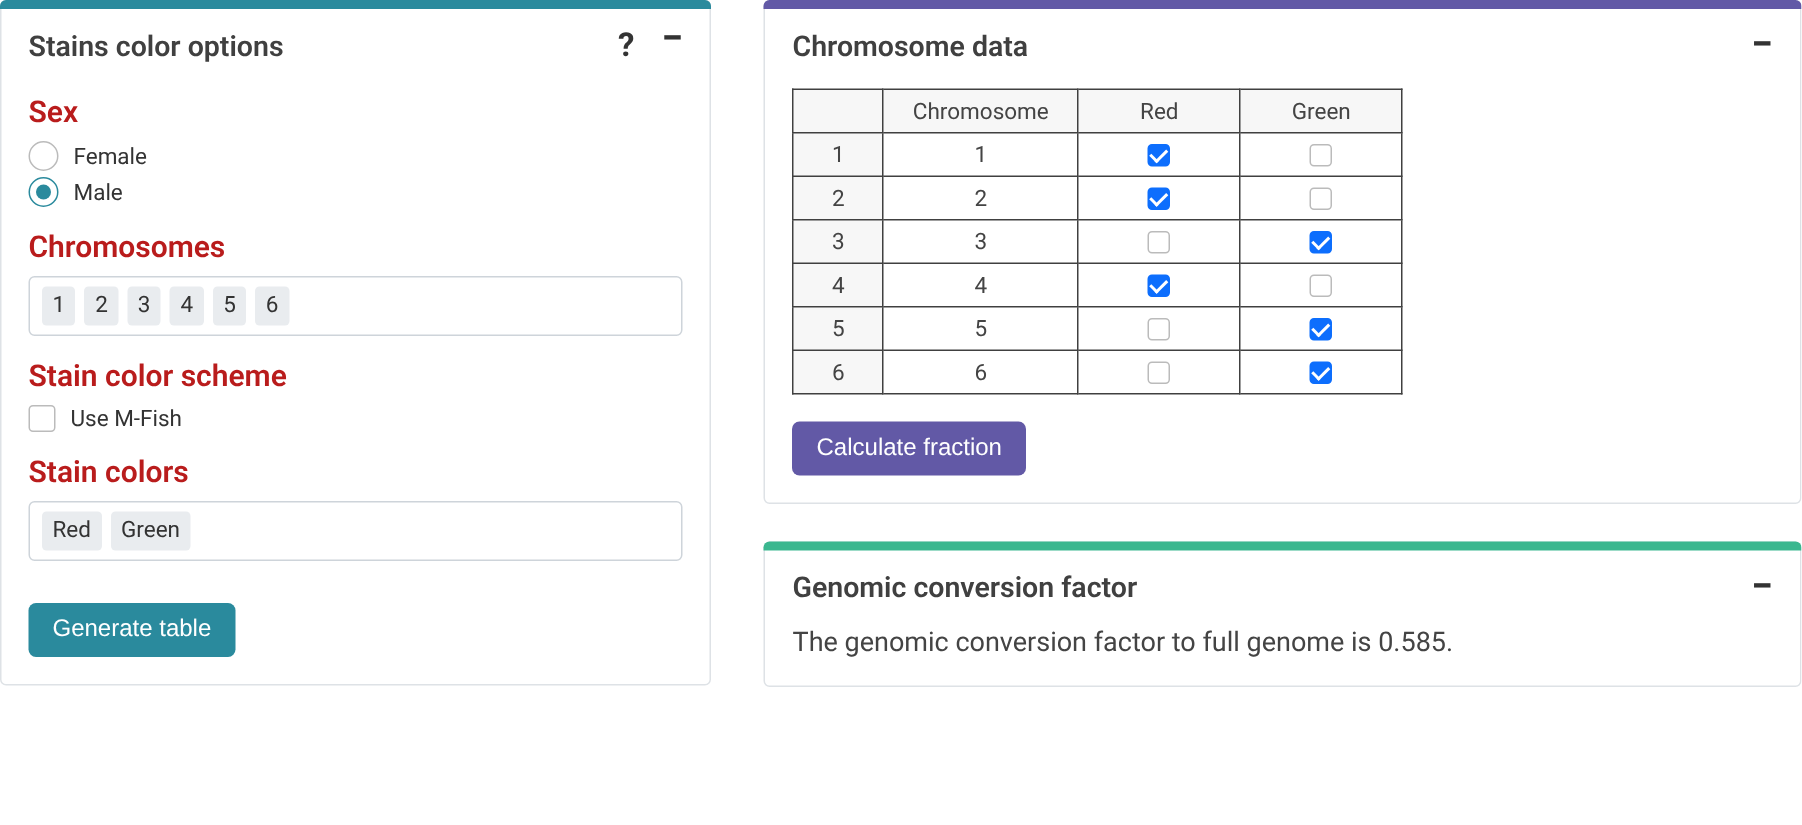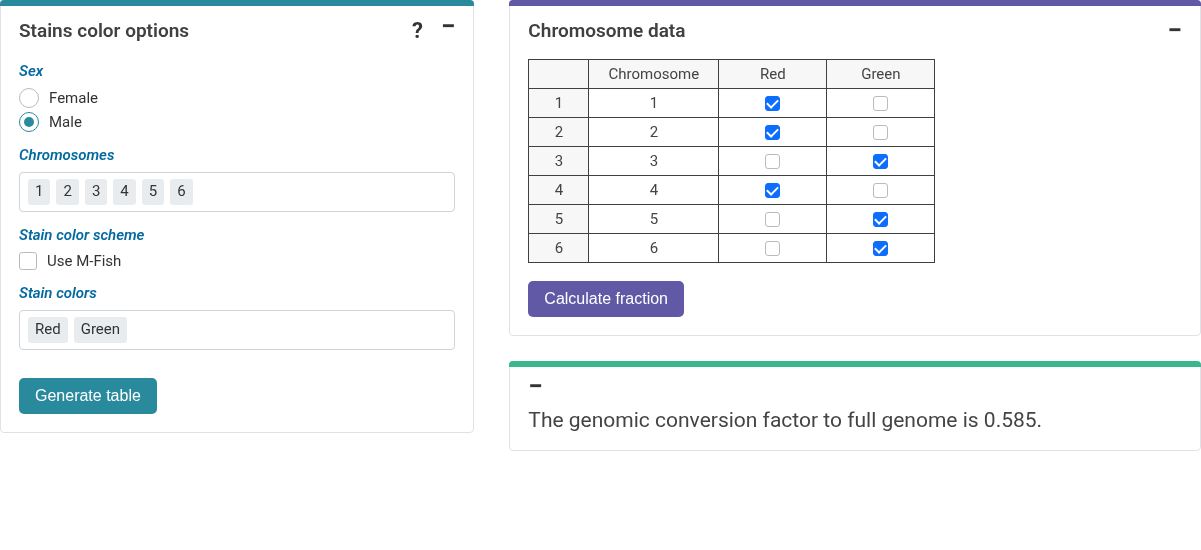--- a/index.html
+++ b/index.html
@@ -53,24 +53,23 @@
     line-height: 1;
     cursor: pointer;
     user-select: none;
   }
   .minus-icon { font-size: 26px; line-height: 0.5;}
 
   .card-body { padding: 5px 18px 18px 18px; }
 
   .form-label {
     font-weight: 600;
-    color: #0369a1;
+    color: #b91c1c;
     margin: 14px 0 8px 0;
-    font-size: 15px;
-    font-style: italic;
+    font-size: 20px;
   }
   .form-label:first-child { margin-top: 5px; }
 
   
   .radio-row { display:flex; align-items:center; gap:10px; margin:4px 0;}
   .radio-outer {
     width:20px; height:20px; border:1.5px solid #bbb; border-radius:50%;
     display:flex; align-items:center; justify-content:center;
   }
   .radio-outer.checked { border-color:#2a8a9d; }
@@ -118,21 +117,21 @@
     font-weight:400;
     color:#444;
     margin-left:28px;
   }
   thead th { background:#f7f7f7; font-weight:400;}
   .rownum-col { width:60px; background:#f7f7f7; font-weight:400;}
   .chrom-col  { width:130px; }
   .stain-col  { width:108px; }
   tbody td:first-child { background:#f7f7f7; }
 
-  .genomic-text { color:#444; font-size:21px; }
+  .genomic-text { color:#444; font-size:18px; }
 </style>
 </head>
 <body>
 
 <div class="wrap">
 
   <div class="col-left">
     <div class="card">
       <div class="card-stripe stripe-teal"></div>
       <div class="card-header">
@@ -268,20 +267,21 @@
             </tbody>
         </table>
         <div style="height:18px"></div>
         <button class="btn btn-purple">Calculate fraction</button>
       </div>
     </div>
 
     <div class="card">
       <div class="card-stripe stripe-green"></div>
       <div class="card-header">
+        <div class="card-title">Genomic conversion factor</div>
         <div class="card-icons">
           <span class="icon-btn minus-icon">−</span>
         </div>
       </div>
       <div class="card-body">
         <span class="genomic-text" id="genomic-text">The genomic conversion factor to full genome is 0.585.</span>
       </div>
     </div>
 
   </div>

